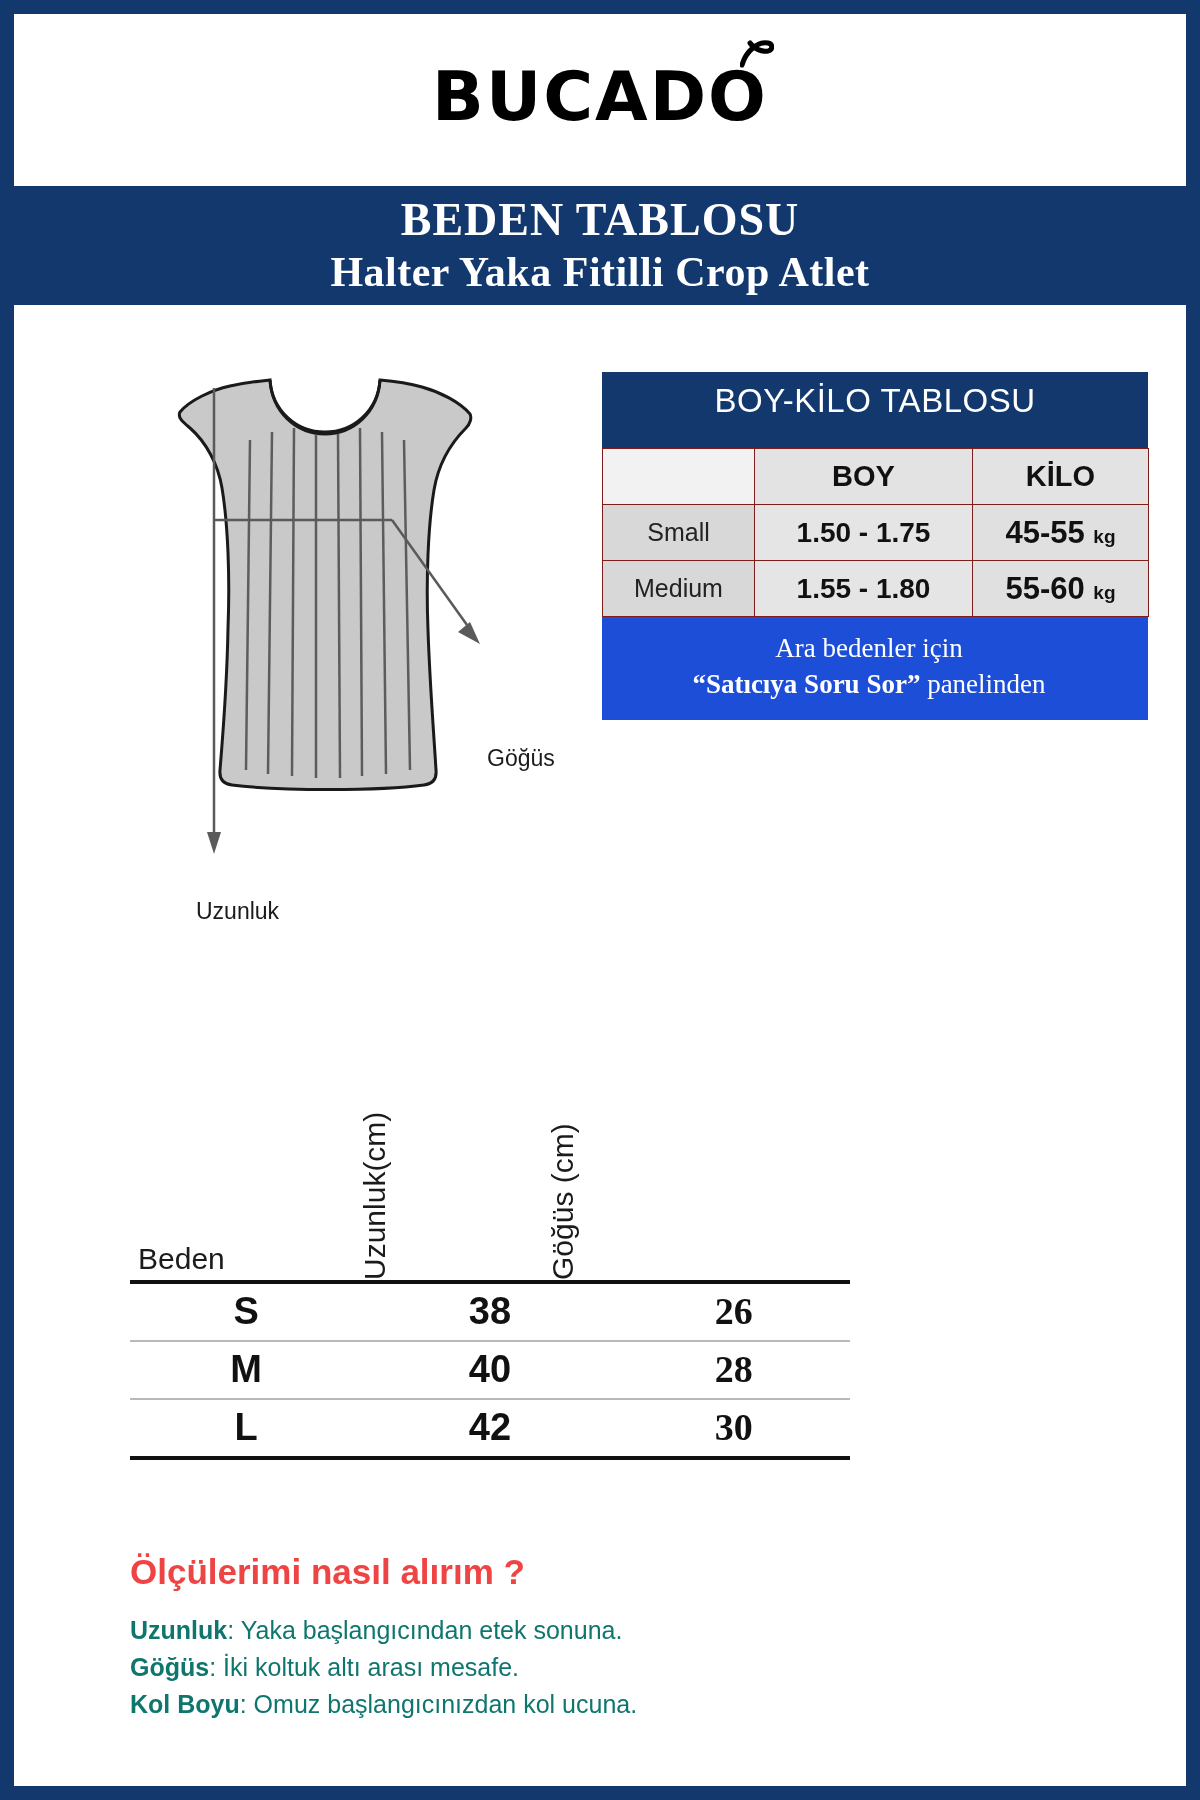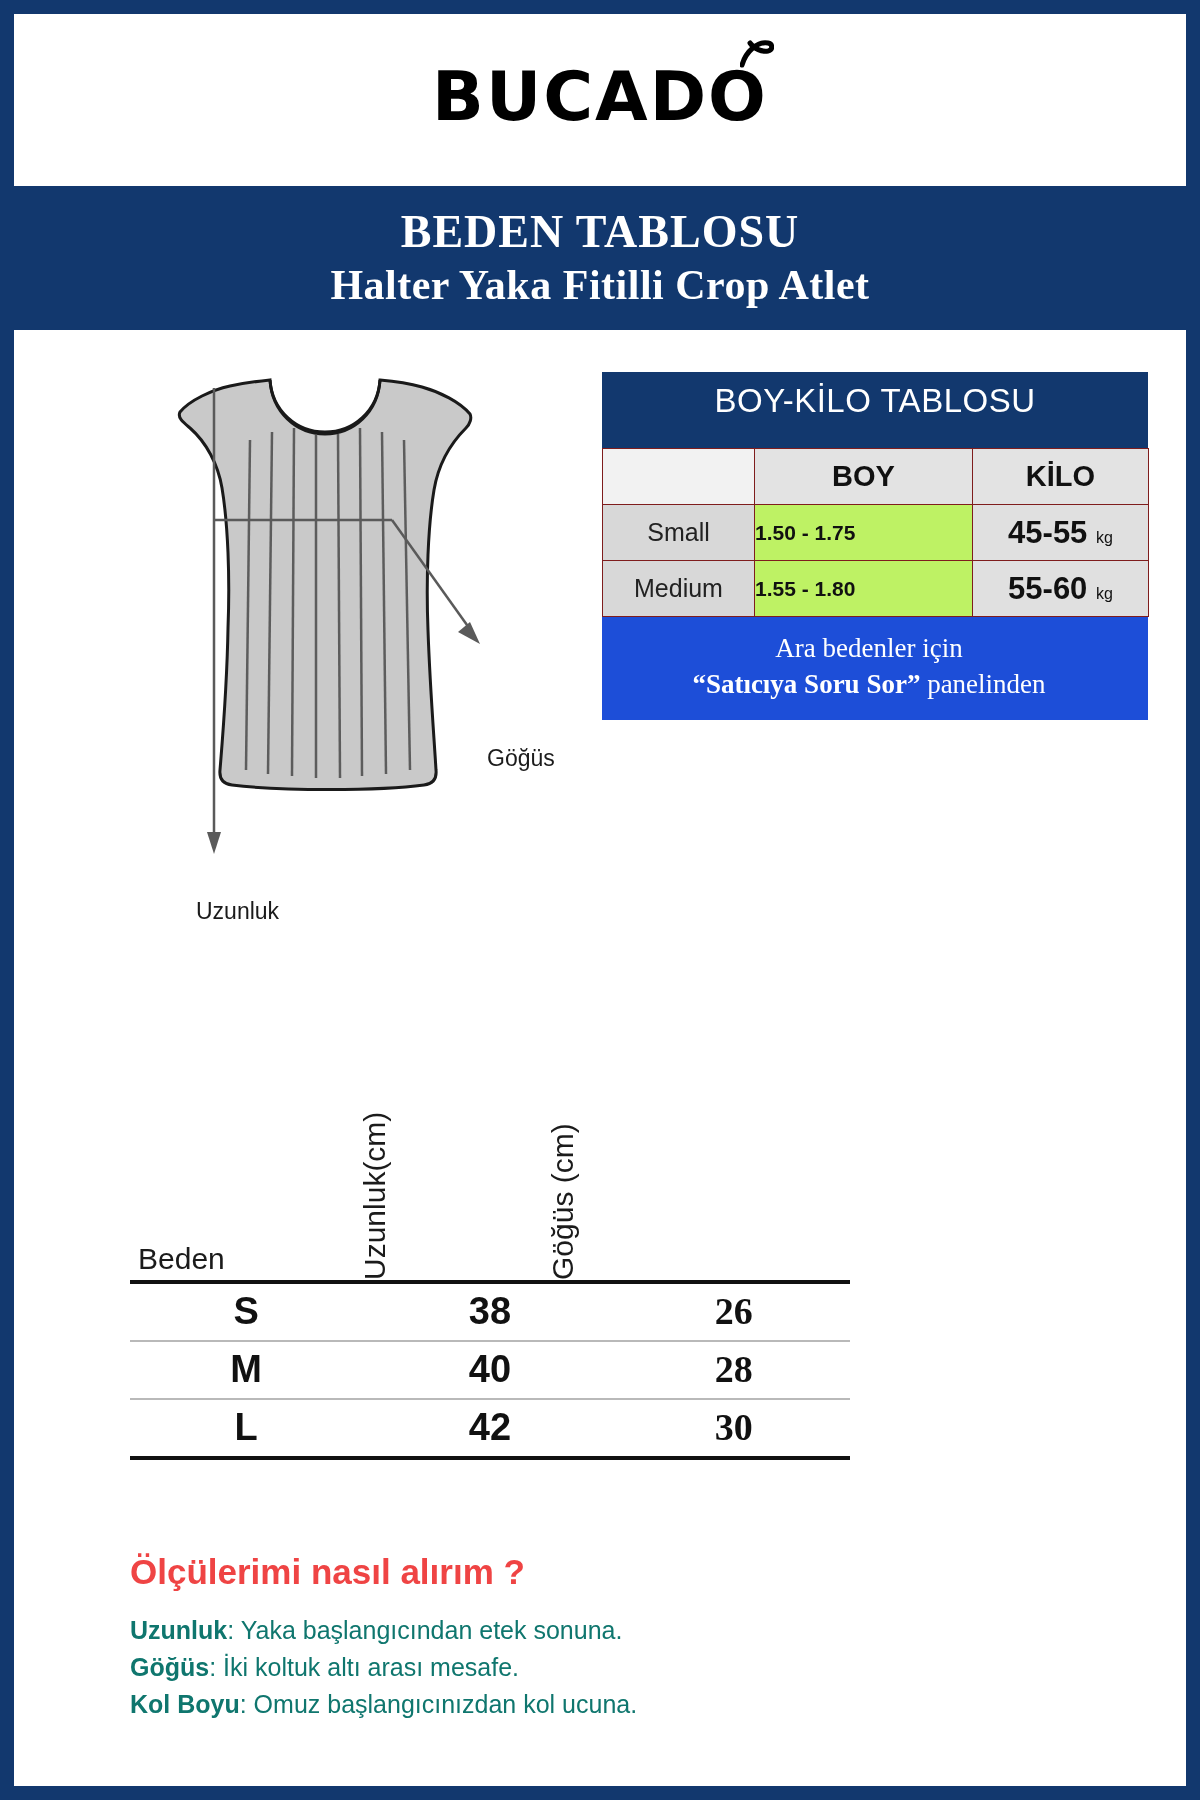--- a/index.html
+++ b/index.html
@@ -42,21 +42,21 @@
   }
   .logo .swash {
     position: absolute;
     right: -6px; top: -18px;
     width: 34px; height: 30px;
   }
   
   .title-band {
     position: absolute;
     left: 14px; top: 186px;
-    width: 1172px; height: 144px;
+    width: 1172px; height: 119px;
     background: #12386e;
     color: #ffffff;
     display: flex; flex-direction: column;
     align-items: center; justify-content: center;
     text-align: center;
     font-family: "Liberation Serif", serif;
   }
   .title-main { font-size: 46px; font-weight: bold; letter-spacing: 1px; line-height: 1.08; }
   .title-sub  { font-size: 42px; font-weight: bold; letter-spacing: 0.5px; line-height: 1.15; margin-top: 4px; }
 
@@ -95,24 +95,24 @@
   }
   table.bk { border-collapse: collapse; width: 100%; table-layout: fixed; }
   table.bk td {
     border: 1px solid #7f1d1d;
     padding: 0;
     height: 56px;
     vertical-align: middle;
   }
   .bk-c1 { width: 152px; background: #d8d8d8; text-align: center; font-size: 25px; color: #222; }
   .bk-c1.blank { background: #f2f2f2; }
-  .bk-c2 { width: 218px; background: #bef264; text-align: left; font-size: 21px; font-weight: bold; color: #111; }
+  .bk-c2 { width: 218px; background: #e5e5e5; text-align: center; font-size: 28px; font-weight: bold; color: #111; }
   .bk-c3 { width: 176px; background: #e0e0e0; text-align: center; font-size: 31px; font-weight: bold; color: #111; }
   .bk-hdr { background: #e3e3e3; font-size: 29px; font-weight: bold; text-align: center; color: #111; }
-  .kg { font-size: 16px; font-weight: normal; }
+  .kg { font-size: 19px; font-weight: bold; }
   .bk-note {
     background: #1d4ed8;
     color: #ffffff;
     text-align: center;
     font-family: Liberation Serif, serif;
     font-size: 27px;
     line-height: 1.32;
     padding: 14px 22px 18px 10px;
   }
   .bk-note b { font-weight: bold; }

